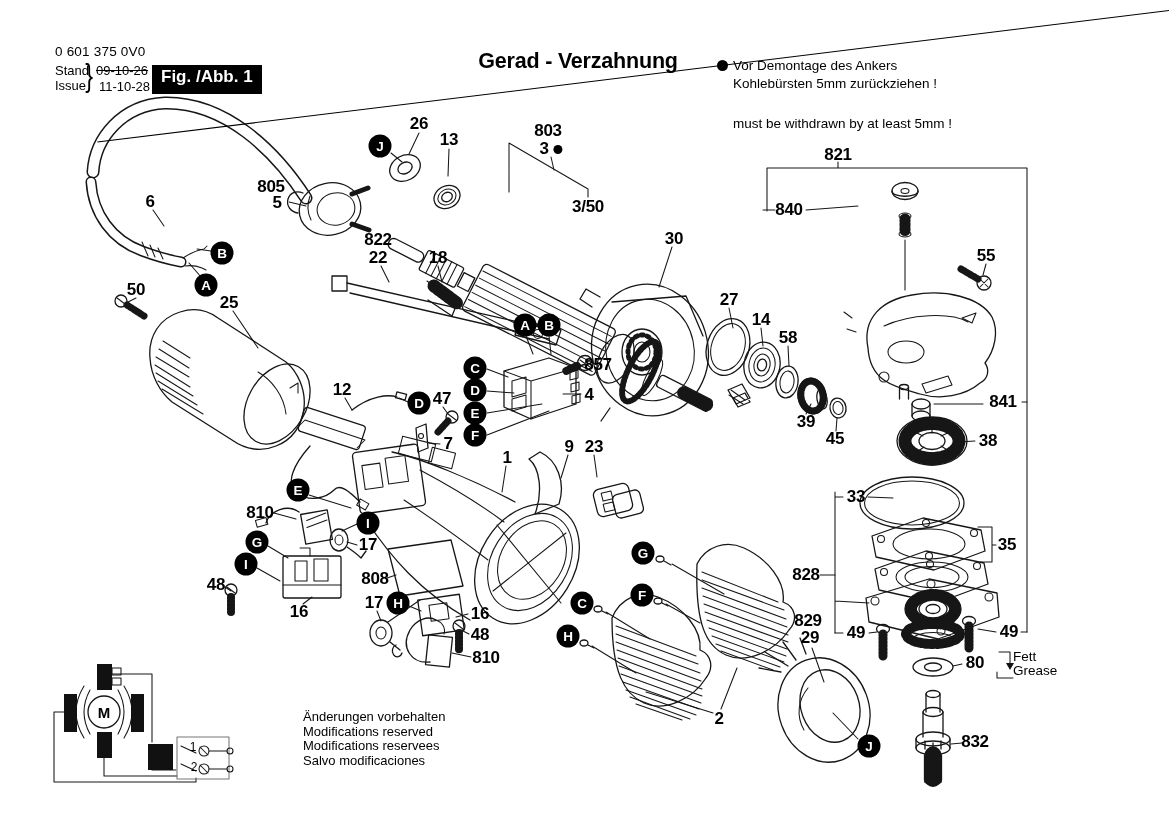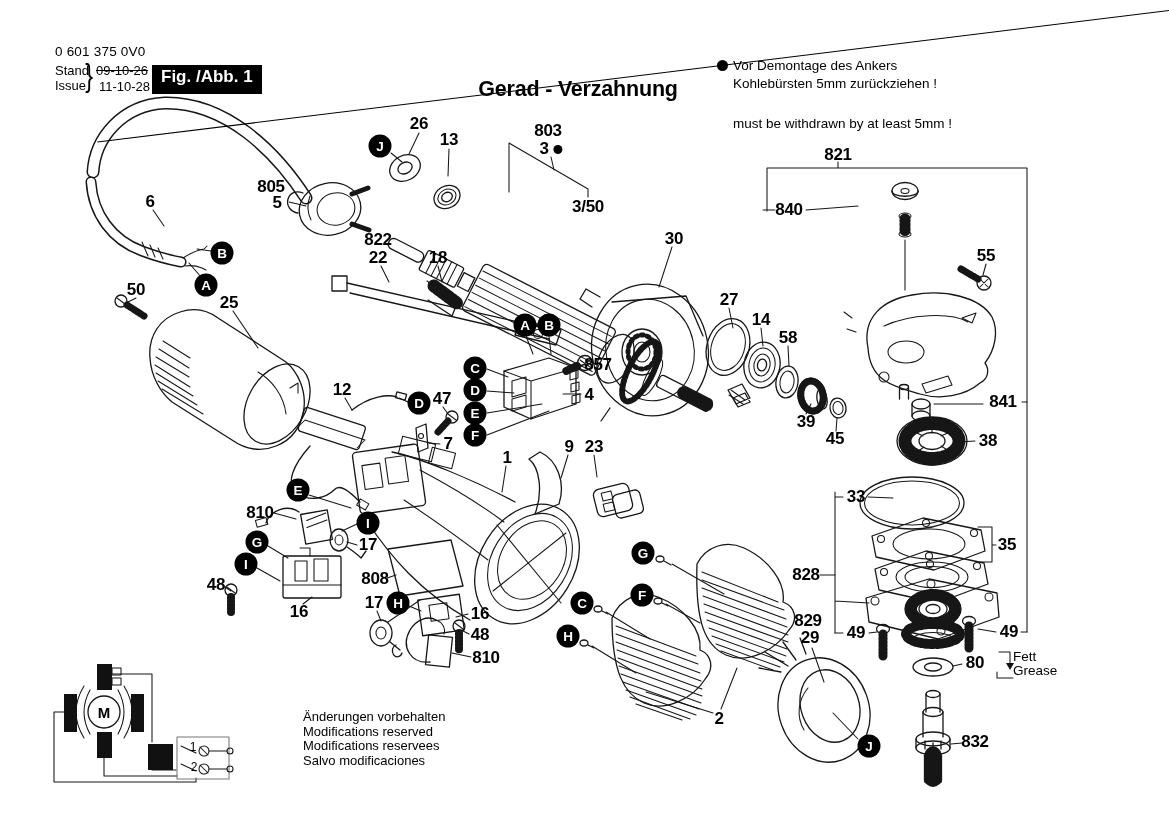--- a/index.html
+++ b/index.html
@@ -23,21 +23,21 @@
   .partnum{left:55px;top:44px;font-size:13.5px;letter-spacing:0.2px;}
   .standissue{left:55px;top:63px;font-size:13px;line-height:15px;}
   .brace{left:84px;top:58px;font-size:31px;font-weight:400;transform:scaleX(0.75);}
   .dateold{left:96px;top:63px;font-size:13px;text-decoration:line-through;position:relative;}
   .dateold::after{content:"";position:absolute;left:-3px;right:-3px;top:46%;
                   border-top:1.5px solid #000;transform:rotate(-7deg);}
   .datenew{left:99px;top:79px;font-size:13px;}
   .figbox{left:152px;top:65px;background:#000;color:#fff;font-weight:700;font-size:17px;
           padding:2px 9px 7px 9px;}
   .title{left:578px;top:49px;transform:translateX(-50%);font-weight:700;font-size:21.5px;
-         letter-spacing:-0.2px;margin-top:28px;}
+         letter-spacing:-0.2px;}
   .notebullet{left:717px;top:60px;width:11px;height:11px;border-radius:50%;background:#000;}
   .noteline{font-size:13.5px;white-space:nowrap;}
   .greasenote{left:1013px;top:650px;font-size:13.5px;line-height:14px;}
   .footer{left:303px;top:710px;}
   .fline{font-size:13px;line-height:14.5px;white-space:nowrap;}
   .schemM{left:104px;top:712px;transform:translate(-50%,-50%);font-weight:700;font-size:15px;}
   .schemT{font-size:12px;transform:translate(-50%,-50%);}
 </style>
 </head>
 <body>

